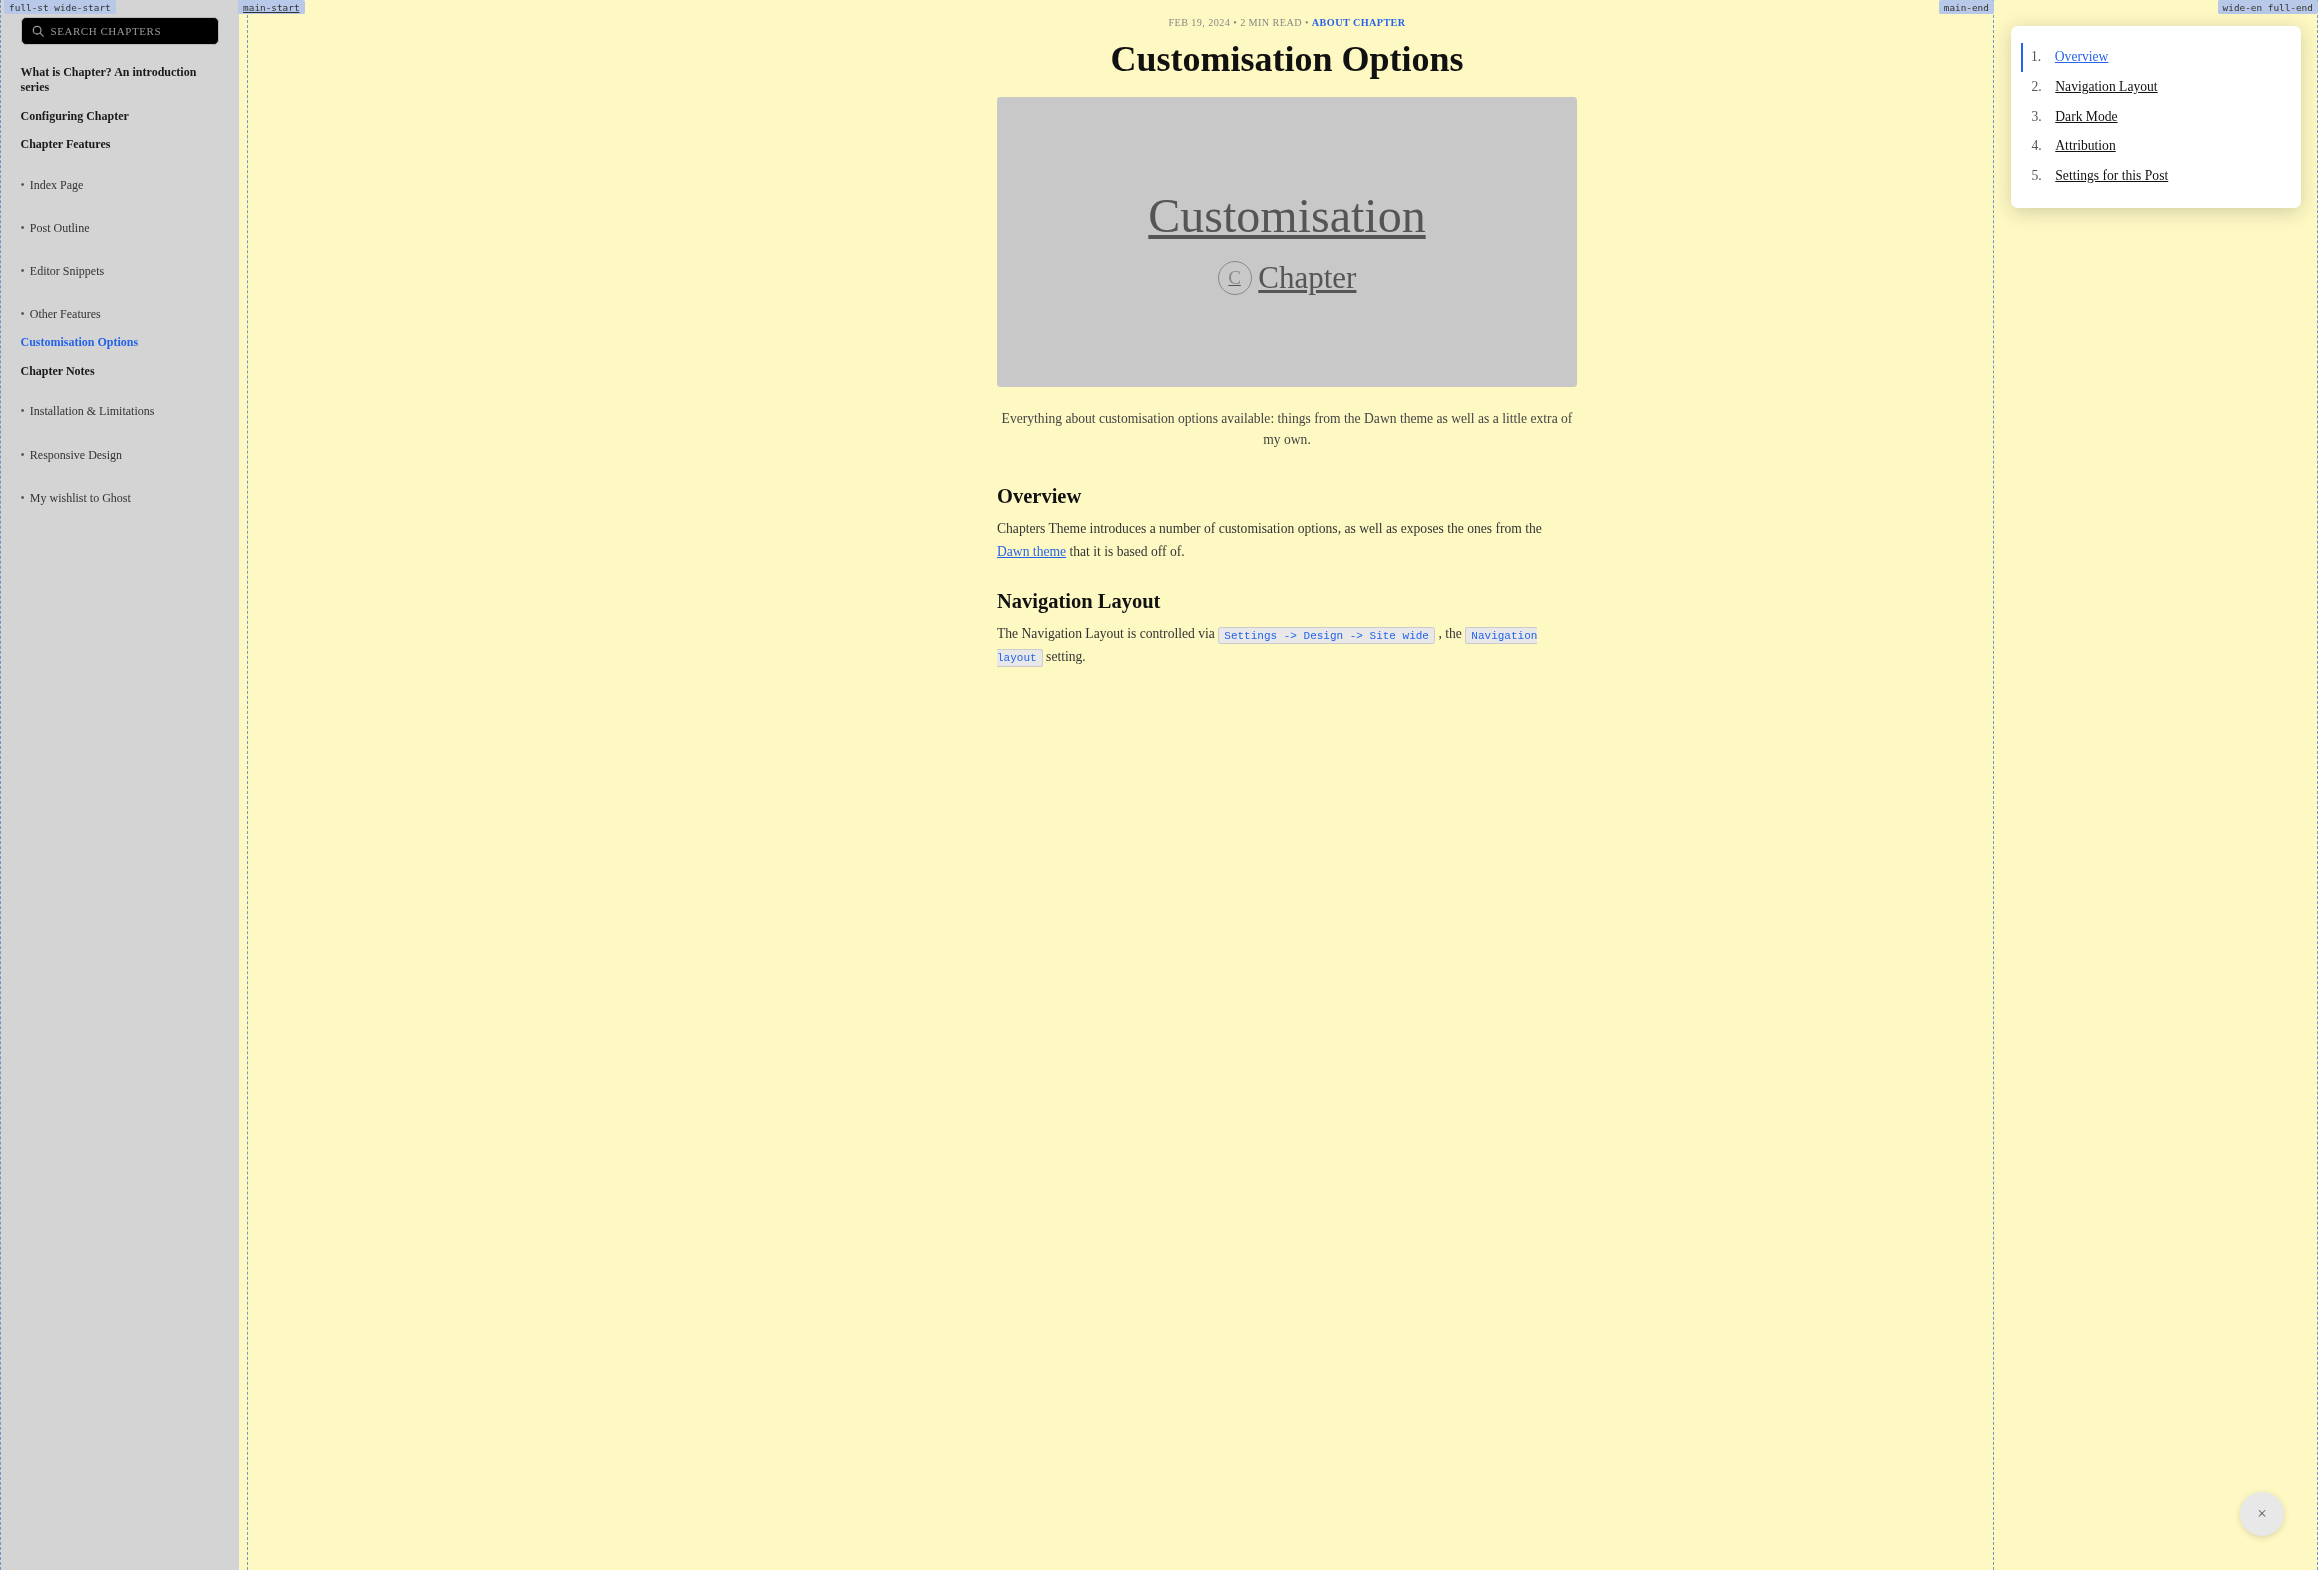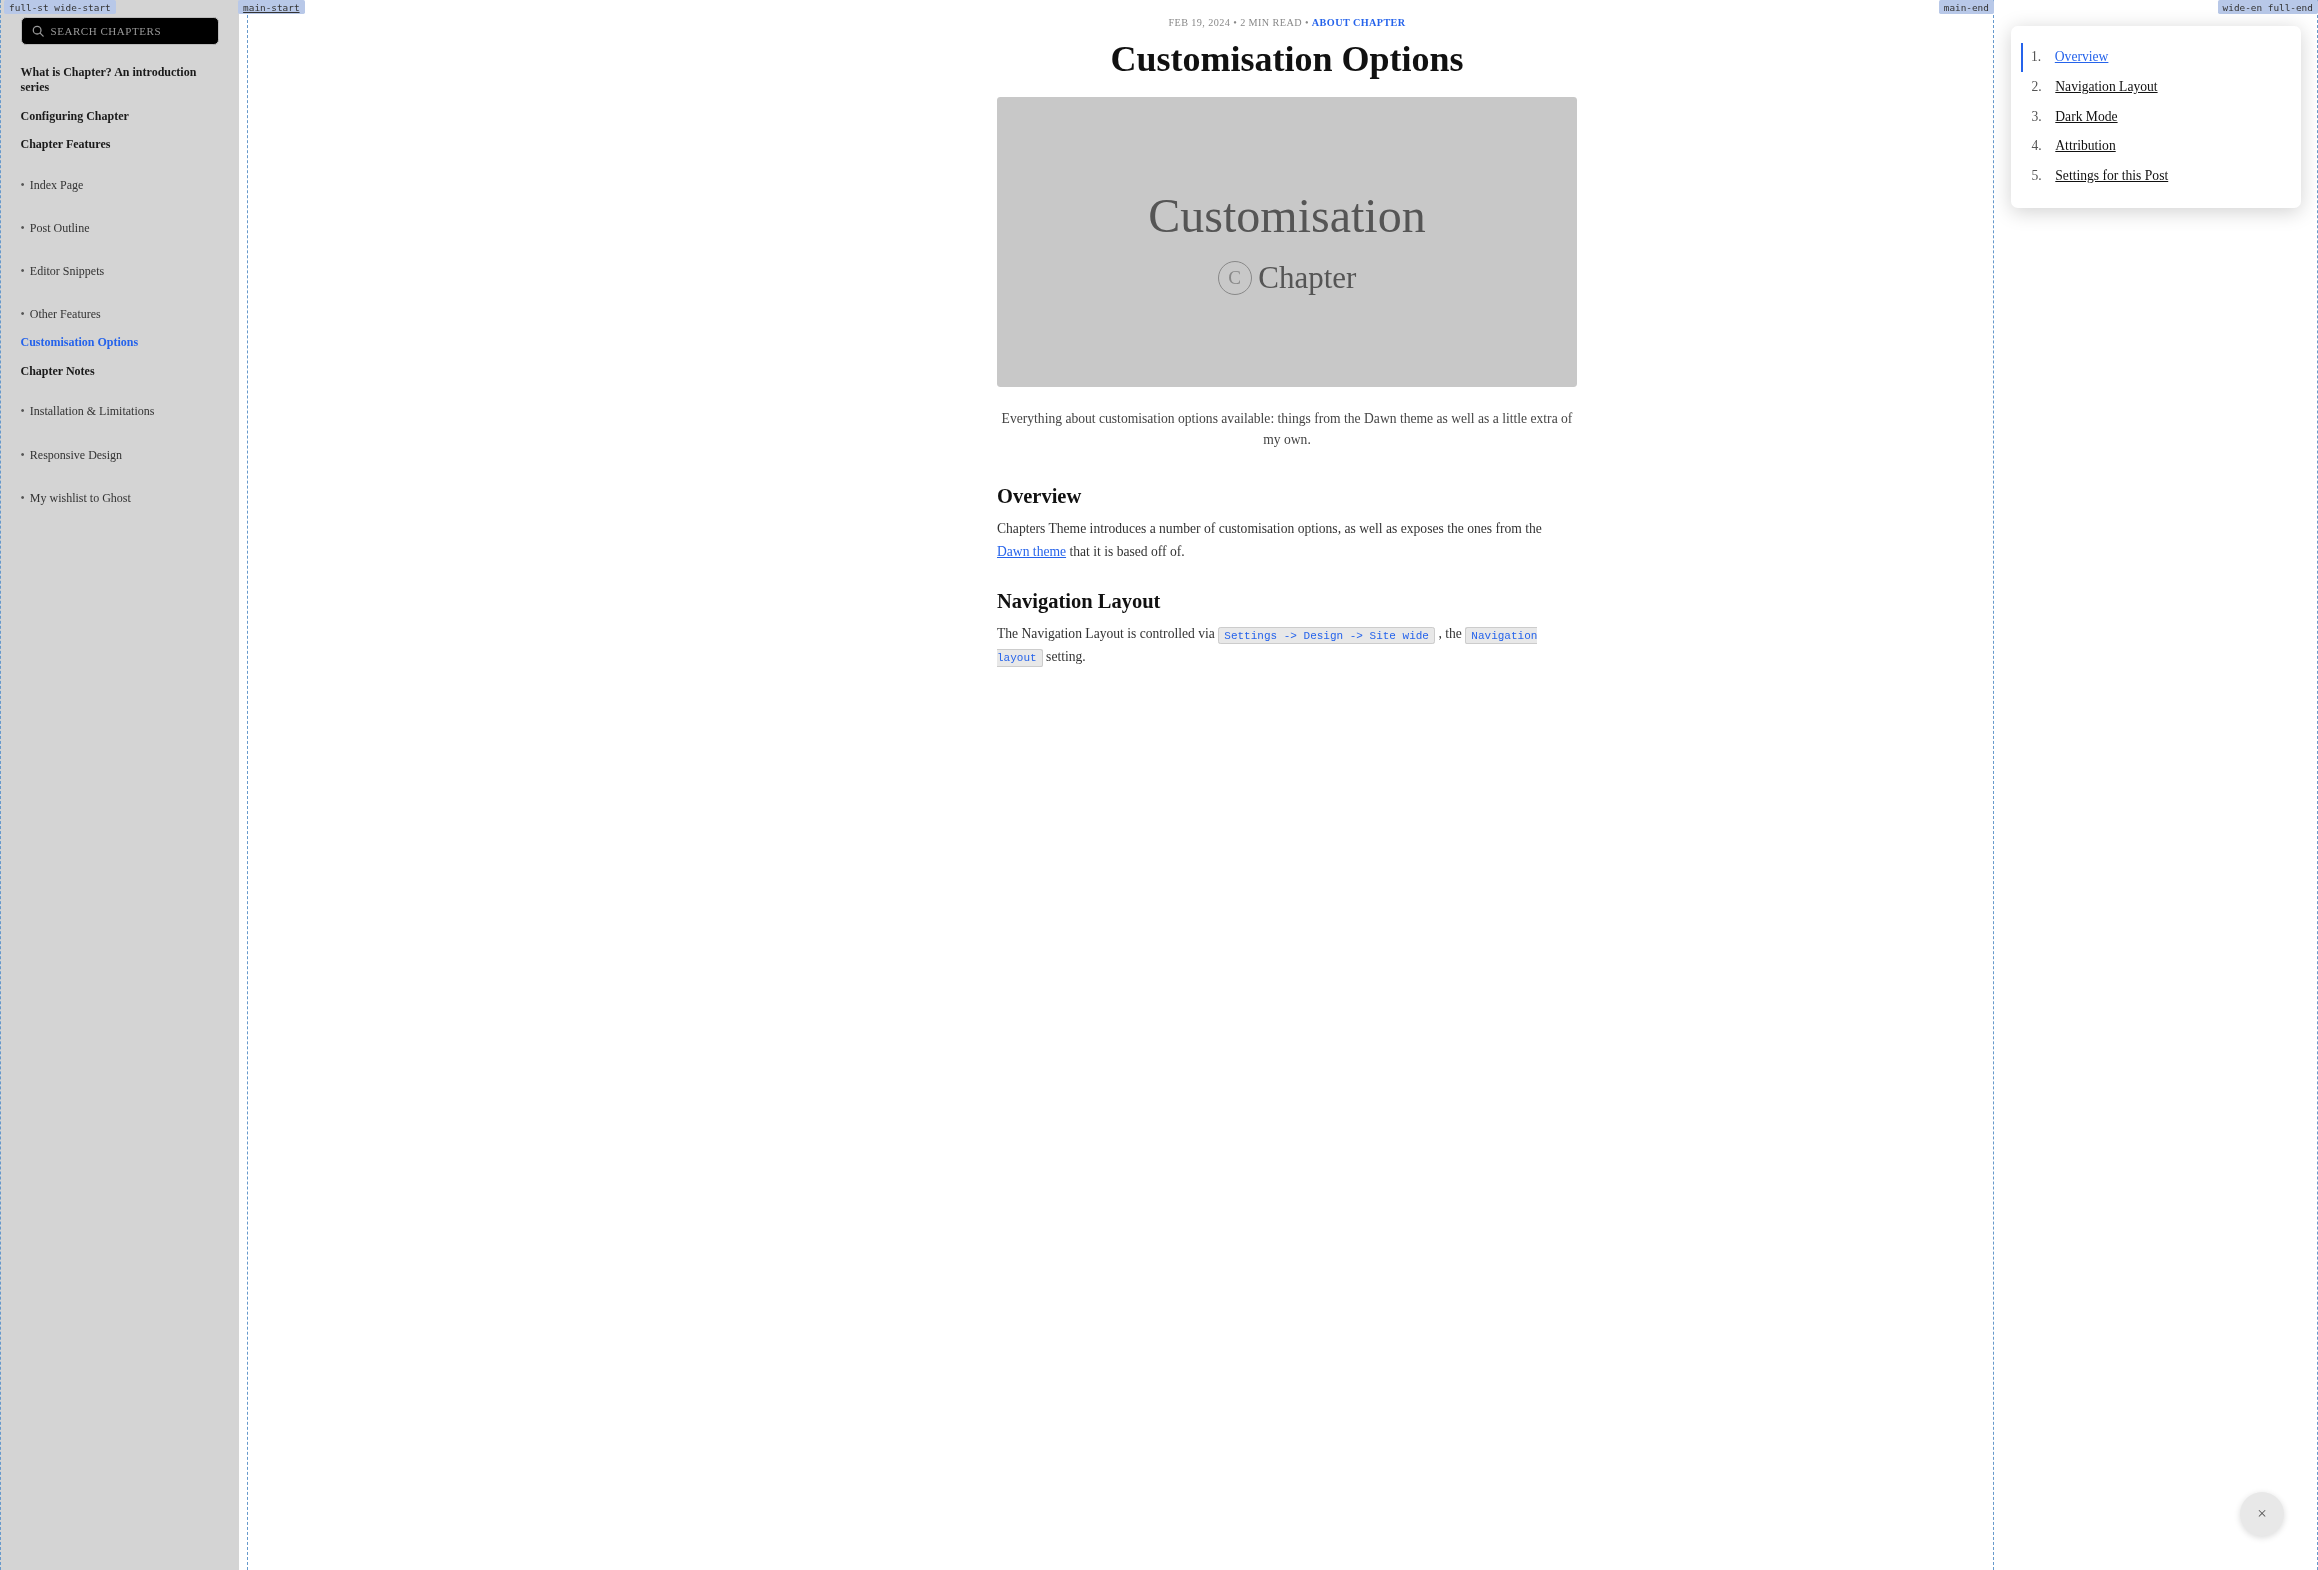--- a/index.html
+++ b/index.html
@@ -108,21 +108,21 @@
       font-size: 12px;
       font-weight: 700;
       color: #2563eb;
       margin: 10.2px 0 6.8px 0;
       cursor: pointer;
     }
 
     
     .main-content {
       flex: 1;
-      background: #ffffff;
+      background: #fef9c3;
       padding: 0 17px 34px 34px;
       position: relative;
     }
 
     
     .article-meta {
       text-align: center;
       padding: 17px 0 10.2px 0;
       font-size: 10.2px;
       color: #888;
@@ -319,21 +319,21 @@
       <span>FEB 19, 2024</span>
       <span> • </span>
       <span>2 MIN READ</span>
       <span> • </span>
       <span class="about-chapter">ABOUT CHAPTER</span>
     </div>
 
     <h1 class="article-title">Customisation Options</h1>
 
     <div class="hero-image">
-      <div style="font-size:48px; font-weight:400; color:#555; font-family:Georgia,serif; text-align:center;">
+      <div style="font-size:48px; font-weight:400; color:#555; font-family:Georgia,serif; text-align:center;text-decoration:underline;">
         <span>Customisation</span>
         <br>
         <span style="font-size:31px; display:flex; align-items:center; justify-content:center; gap:6.8px; margin-top:17px;">
           <span style="display:inline-block;width:34px;height:34px;border:1.7px solid #888;border-radius:50%;text-align:center;line-height:32px;font-size:19px;color:#888;font-family:Georgia,serif;">C</span>
           <span>Chapter</span>
         </span>
       </div>
     </div>
 
     <p class="article-excerpt">Everything about customisation options available: things from the Dawn theme as well as a little extra of my own.</p>

